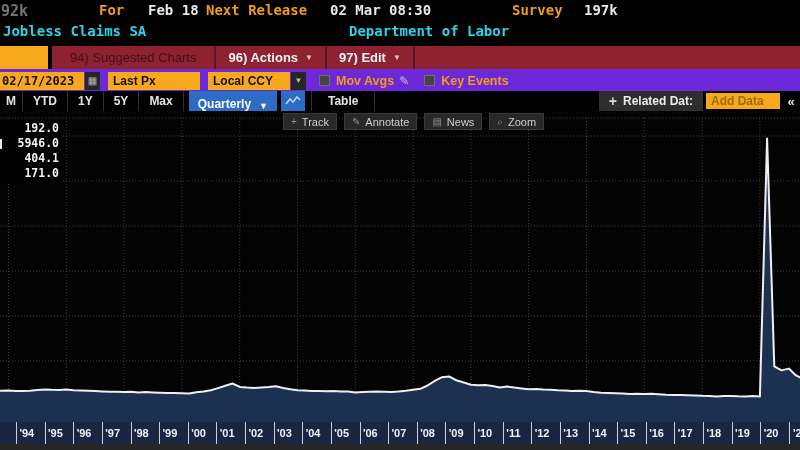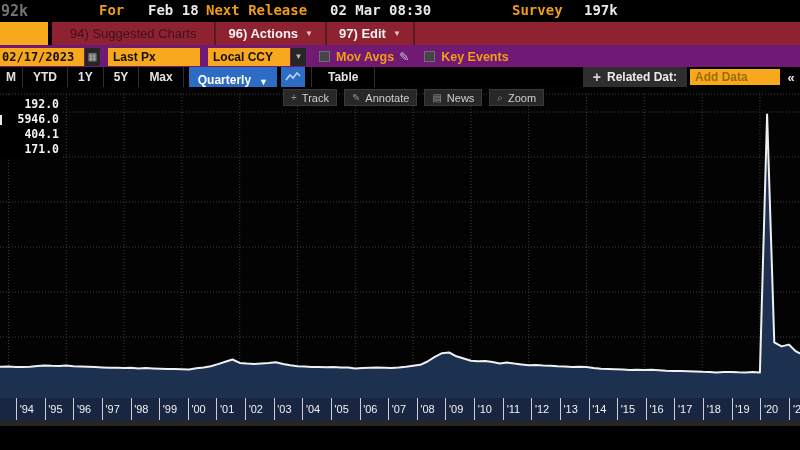--- a/index.html
+++ b/index.html
@@ -24,21 +24,21 @@
   
   .menu{height:23px;display:flex;align-items:stretch;background:#000;}
   .orange-block{width:48px;background:#f8a81c;margin-right:4px;}
   .menu-rest{flex:1;display:flex;background:#8e2231;align-items:center;}
   .mi{height:100%;display:flex;align-items:center;padding:0 12px;font-size:13px;border-right:2px solid #5d1626;white-space:nowrap;}
   .mi.dim{color:#41101d;padding:0 18px;}
   .mi.lit{color:#f2f2f2;font-weight:bold;}
   .caret{font-size:8px;margin-left:7px;color:#e0c8cc;}
 
   
-  .ctrl{height:22px;display:flex;align-items:center;background:#701a75;padding-top:1px;}
+  .ctrl{height:22px;display:flex;align-items:center;background:#6d28d9;padding-top:1px;}
   .obox{background:#f8a81c;color:#151005;height:18px;line-height:18px;font-weight:bold;font-size:12px;padding:0 5px;text-align:left;overflow:hidden;white-space:nowrap;}
   .date{width:84px;font-family:"DejaVu Sans Mono",monospace;font-size:12px;padding:0 2px;}
   .sq-btn{width:15px;height:18px;background:#262626;color:#b9b9b9;font-size:10px;line-height:18px;text-align:center;margin-left:1px;}
   .lastpx{width:92px;margin-left:8px;}
   .ccy{width:82px;margin-left:8px;}
   .ccy-arrow{font-size:8px;}
   .cbx{width:11px;height:11px;background:#454545;border:1px solid #6e6e6e;display:inline-block;}
   .cb1{margin-left:13px;} .cb2{margin-left:15px;}
   .olb{color:#f49c12;font-size:12.5px;font-weight:bold;margin-left:6px;white-space:nowrap;}
   .pencil{color:#c9c9c9;font-size:12px;margin-left:5px;}
@@ -47,56 +47,60 @@
   .tbar{height:20px;display:flex;align-items:stretch;background:#000;font-size:12px;font-weight:bold;color:#dcdcdc;}
   .rbtn{padding:0 10px;border-right:1px solid #2e2e2e;color:#e3e3e3;}
   .rbtn:first-child{padding:0 6px;}
   .q-btn{background:#2c6cc4;color:#fff;margin-left:5px;padding:0 9px;display:flex;align-items:flex-end;white-space:nowrap;}
   .q-btn .caret2{font-size:9px;margin-left:8px;color:#fff;}
   .ic-btn{background:#2c6cc4;width:24px;margin-left:4px;display:flex;align-items:center;justify-content:center;}
   .tbl-btn{margin-left:6px;padding:0 16px;border-left:1px solid #2e2e2e;border-right:1px solid #2e2e2e;color:#e3e3e3;}
   .tspacer{flex:1;}
   .rel-btn{background:#2e2e2e;padding:0 10px;display:flex;align-items:center;color:#ececec;white-space:nowrap;}
   .plus{font-size:14px;margin-right:6px;color:#dadada;}
-  .adddata{width:90px;height:16px;align-self:center;background:#f8a81c;border:0;margin-left:3px;font-size:12px;font-weight:bold;color:#151005;padding:8px 5px;font-family:"Liberation Sans",sans-serif;}
+  .adddata{width:74px;height:16px;align-self:center;background:#f8a81c;border:0;margin-left:3px;font-size:12px;font-weight:bold;color:#151005;padding:8px 5px;font-family:"Liberation Sans",sans-serif;}
   .adddata::placeholder{color:#9c6c08;opacity:1;}
   .chev{width:18px;color:#e6e6e6;font-size:13px;display:flex;align-items:center;justify-content:center;margin-left:2px;}
 
   
   .chart{position:relative;height:311px;background:#030303;}
   .chart svg{position:absolute;inset:0;display:block;}
   .tools{position:absolute;left:283px;top:2px;display:flex;gap:7px;}
   .tool{height:17px;background:#282828;border:1px solid #3a3a3a;color:#cfcfcf;font-size:11px;display:flex;align-items:center;padding:0 7px;gap:5px;}
   .ticon{color:#8f8f8f;font-size:10px;}
   .legend{position:absolute;left:0;top:9px;width:62px;background:#000;padding:1px 3px 2px 0;}
   .lrow{position:relative;height:15px;line-height:15px;text-align:right;color:#f2f2f2;font-family:"DejaVu Sans Mono",monospace;font-size:11.5px;font-weight:bold;}
   .lrow .tick{position:absolute;left:0;top:3px;width:2px;height:10px;background:#e8e8e8;}
 
   
-  .band{height:22px;display:flex;background:#182642;color:#f2f2f2;font-size:11px;font-weight:normal;overflow:hidden;gap:8px;}
+  .band{height:22px;display:flex;background:#182642;color:#f2f2f2;font-size:11px;font-weight:bold;overflow:hidden;gap:8px;}
   .ysliver{width:8px;}
   .ycell{flex:1;border-left:1px solid #cfcfcf;display:flex;align-items:center;justify-content:center;white-space:nowrap;}
   .ypartial{width:11px;flex:none;overflow:hidden;justify-content:flex-start;padding-left:3px;}
   .strip{height:6px;background:#262626;}
 </style>
 </head>
 <body>
 
 <div>
 
   <div class="r1">
     <span class="v-main">92k</span>
     <span class="lb p-for">For</span>
     <span class="wh p-forv">Feb 18</span>
     <span class="lb p-next">Next Release</span>
     <span class="wh p-nextv">02 Mar 08:30</span>
     <span class="lb p-surv">Survey</span>
     <span class="wh p-survv">197k</span>
   </div>
 
+  <div class="r2">
+    <span class="sec-name">Jobless Claims SA</span>
+    <span class="sec-src">Department of Labor</span>
+  </div>
 
   <div class="menu">
     <div class="orange-block"></div>
     <div class="menu-rest">
       <button class="mi dim">94) Suggested Charts</button>
       <button class="mi lit">
           <span>96) Actions</span>
           <span class="caret">▼</span>
         </button>
       <button class="mi lit">

